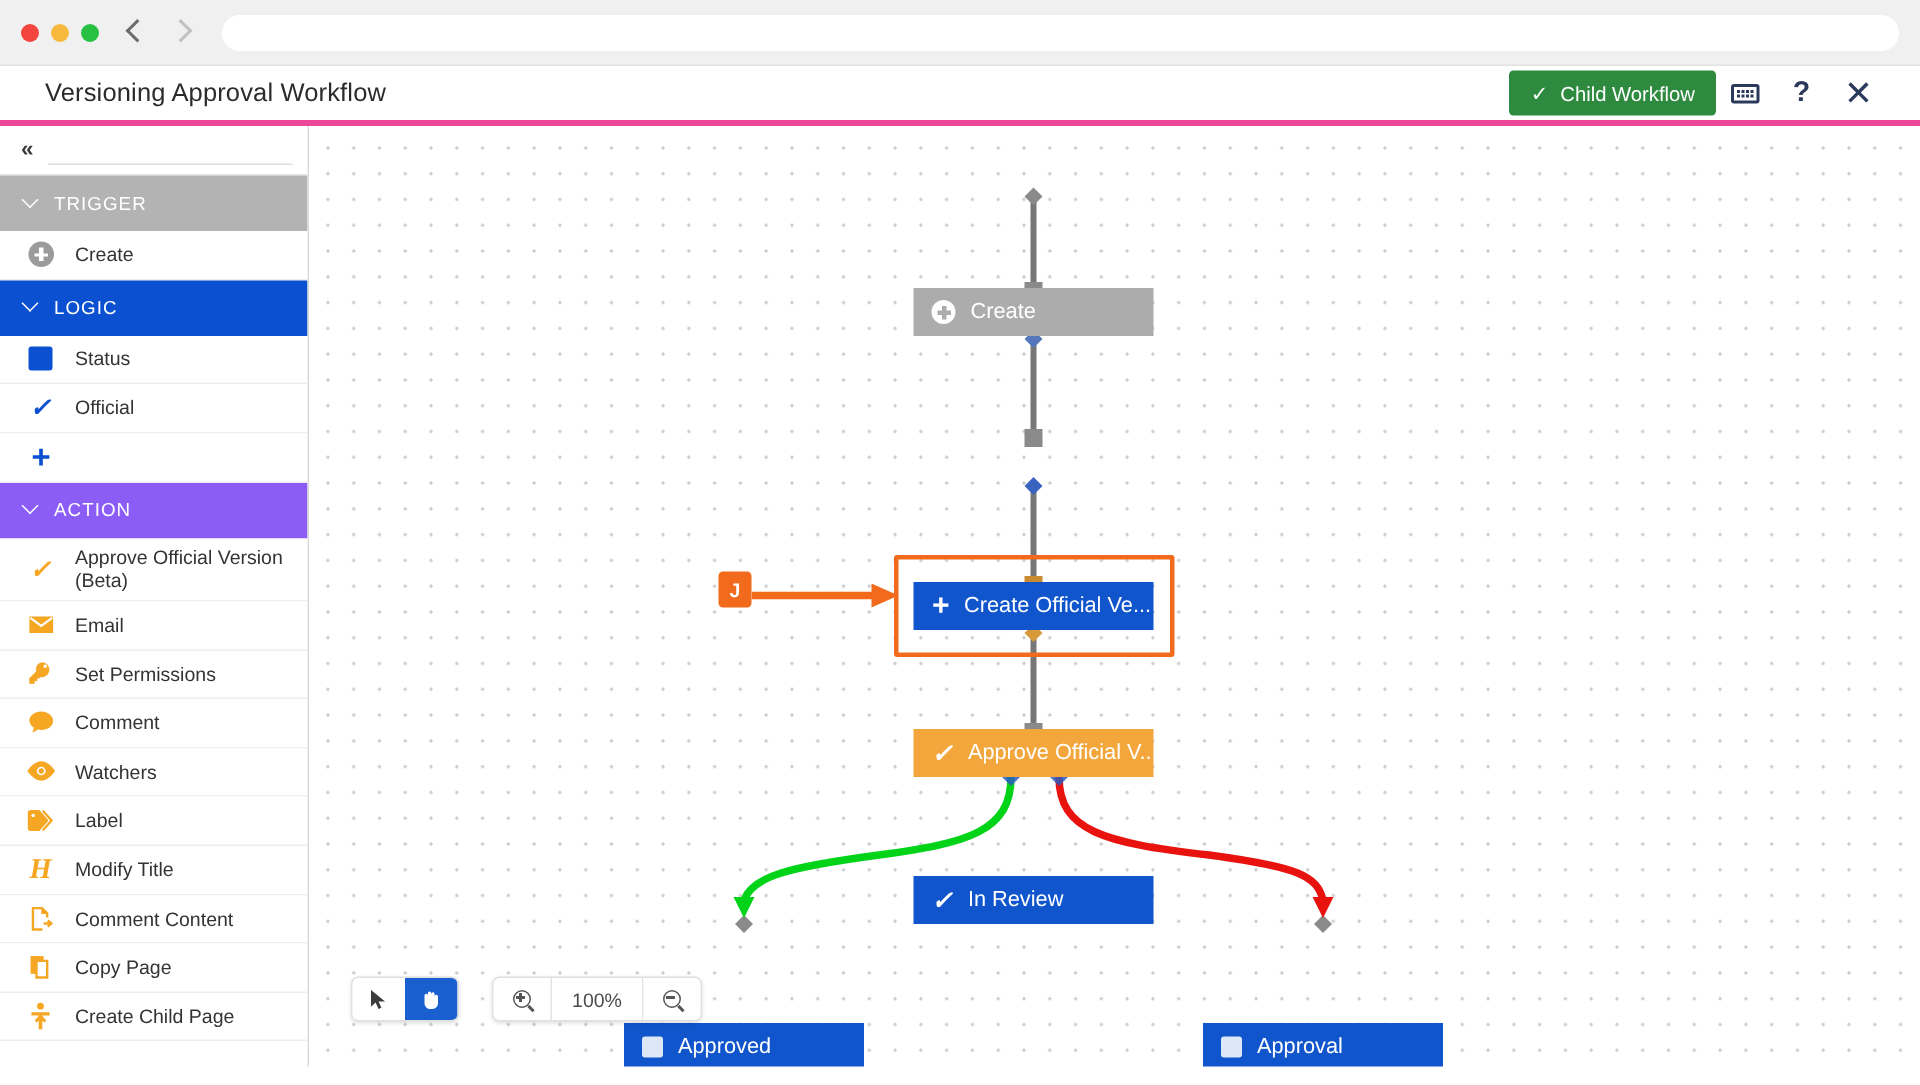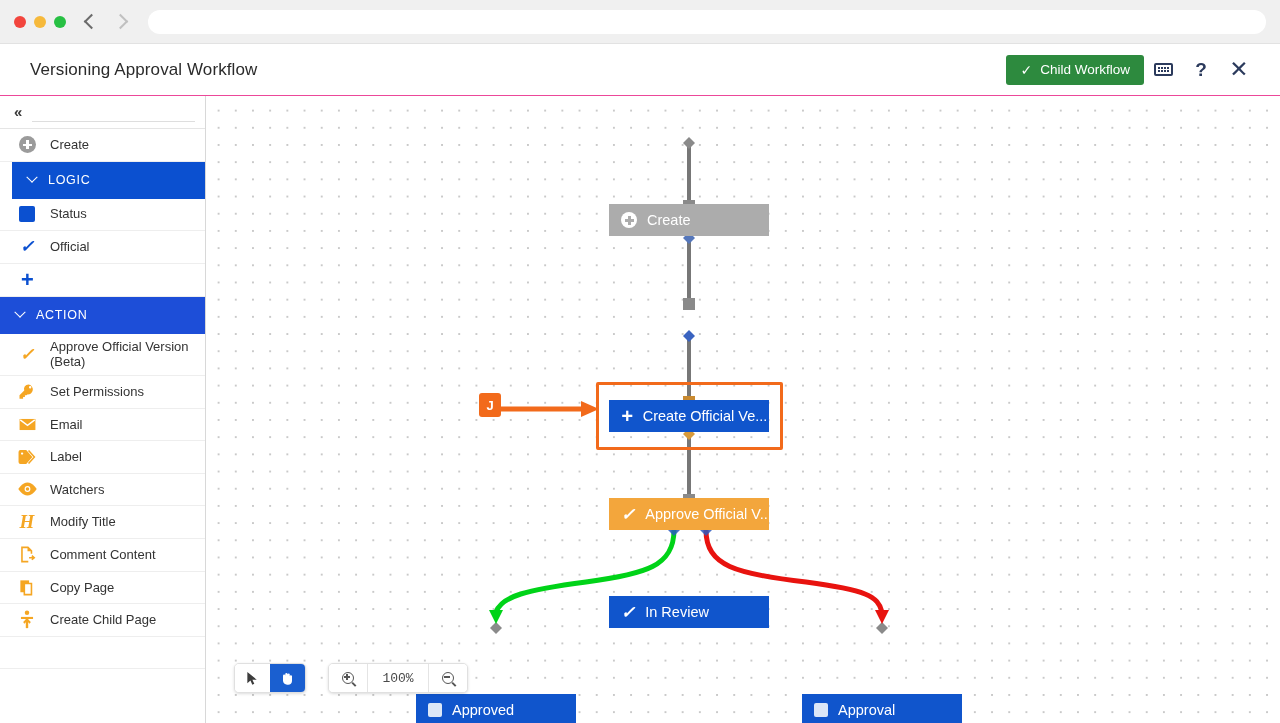--- a/index.html
+++ b/index.html
@@ -26,25 +26,25 @@
   .navbtns { display: flex; gap: 18px; align-items: center; margin-right: 22px; }
   .chev { width: 11px; height: 11px; border-style: solid; display: inline-block; }
   .chev-left  { border-width: 0 0 2px 2px; transform: rotate(45deg);  border-color: #6b6b6b; }
   .chev-right { border-width: 2px 2px 0 0; transform: rotate(45deg);  border-color: #c0c0c0; }
   .urlbar {
     flex: 1; height: 24px; background: #ffffff; border-radius: 12px;
   }
 
   
   .app-header {
-    height: 52px; width: 100%;
+    height: 40px; width: 100%;
     background: #ffffff;
     display: flex; align-items: center;
     padding: 0 22px 0 30px;
-    border-bottom: 1px solid #ec4899;
+    border-bottom: 4px solid #ec4899;
   }
   .app-title { font-size: 17px; color: #2b2b2b; letter-spacing: .1px; }
   .header-right { margin-left: auto; display: flex; align-items: center; gap: 0; }
   .save-btn {
     background: #2d8a3e; color: #fff; border: none; border-radius: 3px;
     height: 30px; padding: 0 14px; font-size: 13.5px;
     display: flex; align-items: center; gap: 8px; cursor: pointer;
     font-family: "Liberation Sans", sans-serif;
   }
   .save-btn .ck { font-size: 14px; line-height: 1; }
@@ -82,22 +82,22 @@
   .sb-search {
     flex: 1; height: 20px; margin-left: 6px;
     border-bottom: 1px solid #dedede;
   }
   .sb-group {
     height: 37px; display: flex; align-items: center; gap: 12px;
     padding: 0 16px; color: #ffffff;
     font-size: 12.5px; letter-spacing: .7px; cursor: pointer;
   }
   .sb-group.trigger { background: #b3b3b3; }
-  .sb-group.logic   { background: #0b50d0; margin-left: 12px; }
-  .sb-group.action  { background: #1d4ed8; }
+  .sb-group.logic   { background: #0b50d0; }
+  .sb-group.action  { background: #8b5cf6; }
   .grp-chev {
     width: 8px; height: 8px; border-right: 1.6px solid #fff; border-bottom: 1.6px solid #fff;
     transform: rotate(45deg) translate(-2px,-2px);
   }
   .sb-item {
     min-height: 32.5px; display: flex; align-items: center; gap: 0;
     padding: 5px 10px 5px 12px; border-bottom: 1px solid #eeeeee;
     font-size: 13px; color: #333; cursor: pointer; background: #fff;
   }
   .sb-ico {
@@ -153,21 +153,21 @@
     background: transparent;
   }
   .j-badge {
     position: absolute; background: #f26a1b; color: #fff;
     font-size: 13px; font-weight: bold;
     width: 22px; height: 24px; border-radius: 3px;
     display: flex; align-items: center; justify-content: center;
   }
   .zoom-toolbar {
     position: absolute; display: flex; align-items: flex-start; gap: 22px;
-    bottom: 30px; left: 28px; font-family: Liberation Mono, monospace;
+    bottom: 30px; left: 28px;
   }
   .tool-group {
     display: flex; background: #fff; border-radius: 5px;
     border: 1px solid #e0e0e0; overflow: hidden;
     box-shadow: 0 1px 3px rgba(0,0,0,.14);
   }
   .tool-btn {
     width: 35px; height: 28px; display: flex; align-items: center; justify-content: center;
     cursor: pointer; background: #fff; border: none;
   }
@@ -231,20 +231,24 @@
 </div>
 
 <div class="body-wrap">
 
   <div class="sidebar">
     <div class="sb-top">
       <span class="collapse-btn">«</span>
       <span class="sb-search"></span>
     </div>
 
+    <div class="sb-group trigger">
+      <i class="grp-chev"></i>
+      <span>TRIGGER</span>
+    </div>
     <div class="sb-item">
       <span class="sb-ico">
           <i class="ic-plus-circle"></i>
         </span>
       <span class="sb-label">Create</span>
     </div>
 
     <div class="sb-group logic">
       <i class="grp-chev"></i>
       <span>LOGIC</span>
@@ -272,54 +276,62 @@
       <span>ACTION</span>
     </div>
     <div class="sb-item">
       <span class="sb-ico">
           <i class="ic-check orange">✓</i>
         </span>
       <span class="sb-label">Approve Official Version (Beta)</span>
     </div>
     <div class="sb-item">
       <span class="sb-ico">
-        <svg width="18" height="18" viewBox="0 0 24 24" fill="#f5a623">
-            <path d="M14 2a6 6 0 0 0-5.7 7.9L2 16.2V21h4.8v-2.4h2.4v-2.4h2.1l1-1A6 6 0 1 0 14 2zm2.2 5.2a1.6 1.6 0 1 1 0-3.2 1.6 1.6 0 0 1 0 3.2z"></path>
-          </svg>
-      </span>
-      <span class="sb-label">Set Permissions</span>
-    </div>
-    <div class="sb-item">
-      <span class="sb-ico">
         <svg width="19" height="19" viewBox="0 0 24 24" fill="#f5a623">
             <path d="M2 5h20v14H2z" fill="#f5a623"></path>
             <path d="M2.8 6.2 12 13l9.2-6.8" stroke="#fff" stroke-width="1.8" fill="none"></path>
           </svg>
       </span>
       <span class="sb-label">Email</span>
+    </div>
+    <div class="sb-item">
+      <span class="sb-ico">
+        <svg width="18" height="18" viewBox="0 0 24 24" fill="#f5a623">
+            <path d="M14 2a6 6 0 0 0-5.7 7.9L2 16.2V21h4.8v-2.4h2.4v-2.4h2.1l1-1A6 6 0 1 0 14 2zm2.2 5.2a1.6 1.6 0 1 1 0-3.2 1.6 1.6 0 0 1 0 3.2z"></path>
+          </svg>
+      </span>
+      <span class="sb-label">Set Permissions</span>
+    </div>
+    <div class="sb-item">
+      <span class="sb-ico">
+        <svg width="19" height="19" viewBox="0 0 24 24" fill="#f5a623">
+            <path d="M12 3C6.5 3 2 6.4 2 10.6c0 2.4 1.5 4.6 3.8 6L4.6 20.8l4.6-2.6c.9.2 1.8.3 2.8.3 5.5 0 10-3.4 10-7.6S17.5 3 12 3z"></path>
+          </svg>
+      </span>
+      <span class="sb-label">Comment</span>
+    </div>
+    <div class="sb-item">
+      <span class="sb-ico">
+        <svg width="21" height="16" viewBox="0 0 26 18" fill="none">
+            <path d="M13 1C6.5 1 1.6 9 1.6 9S6.5 17 13 17s11.4-8 11.4-8S19.5 1 13 1z" fill="#f5a623"></path>
+            <circle cx="13" cy="9" r="3.6" fill="#fff"></circle>
+            <circle cx="13" cy="9" r="2.2" fill="#f5a623"></circle>
+          </svg>
+      </span>
+      <span class="sb-label">Watchers</span>
     </div>
     <div class="sb-item">
       <span class="sb-ico">
         <svg width="20" height="18" viewBox="0 0 26 22" fill="#f5a623">
             <path d="M2 4.5A2.5 2.5 0 0 1 4.5 2H12l8 9-8 9H4.5A2.5 2.5 0 0 1 2 17.5z"></path>
             <path d="M15 2.6 22.6 11 15 19.4" stroke="#f5a623" stroke-width="2" fill="none"></path>
             <circle cx="6.6" cy="6.6" r="1.5" fill="#fff"></circle>
           </svg>
       </span>
       <span class="sb-label">Label</span>
-    </div>
-    <div class="sb-item">
-      <span class="sb-ico">
-        <svg width="21" height="16" viewBox="0 0 26 18" fill="none">
-            <path d="M13 1C6.5 1 1.6 9 1.6 9S6.5 17 13 17s11.4-8 11.4-8S19.5 1 13 1z" fill="#f5a623"></path>
-            <circle cx="13" cy="9" r="3.6" fill="#fff"></circle>
-            <circle cx="13" cy="9" r="2.2" fill="#f5a623"></circle>
-          </svg>
-      </span>
-      <span class="sb-label">Watchers</span>
     </div>
     <div class="sb-item">
       <span class="sb-ico">
           <i class="ic-h">H</i>
         </span>
       <span class="sb-label">Modify Title</span>
     </div>
     <div class="sb-item">
       <span class="sb-ico">
         <svg width="19" height="19" viewBox="0 0 24 24" fill="#f5a623">

